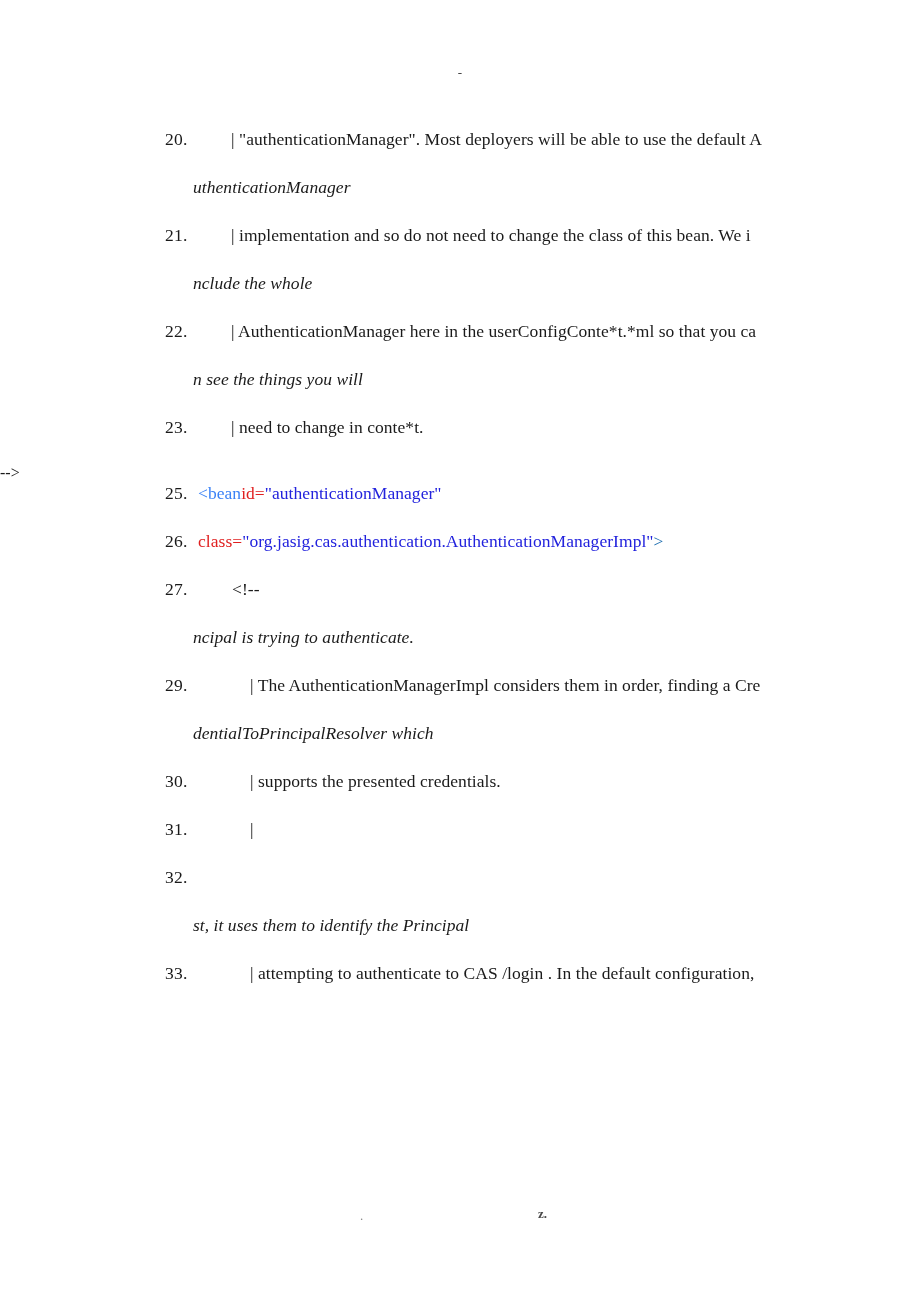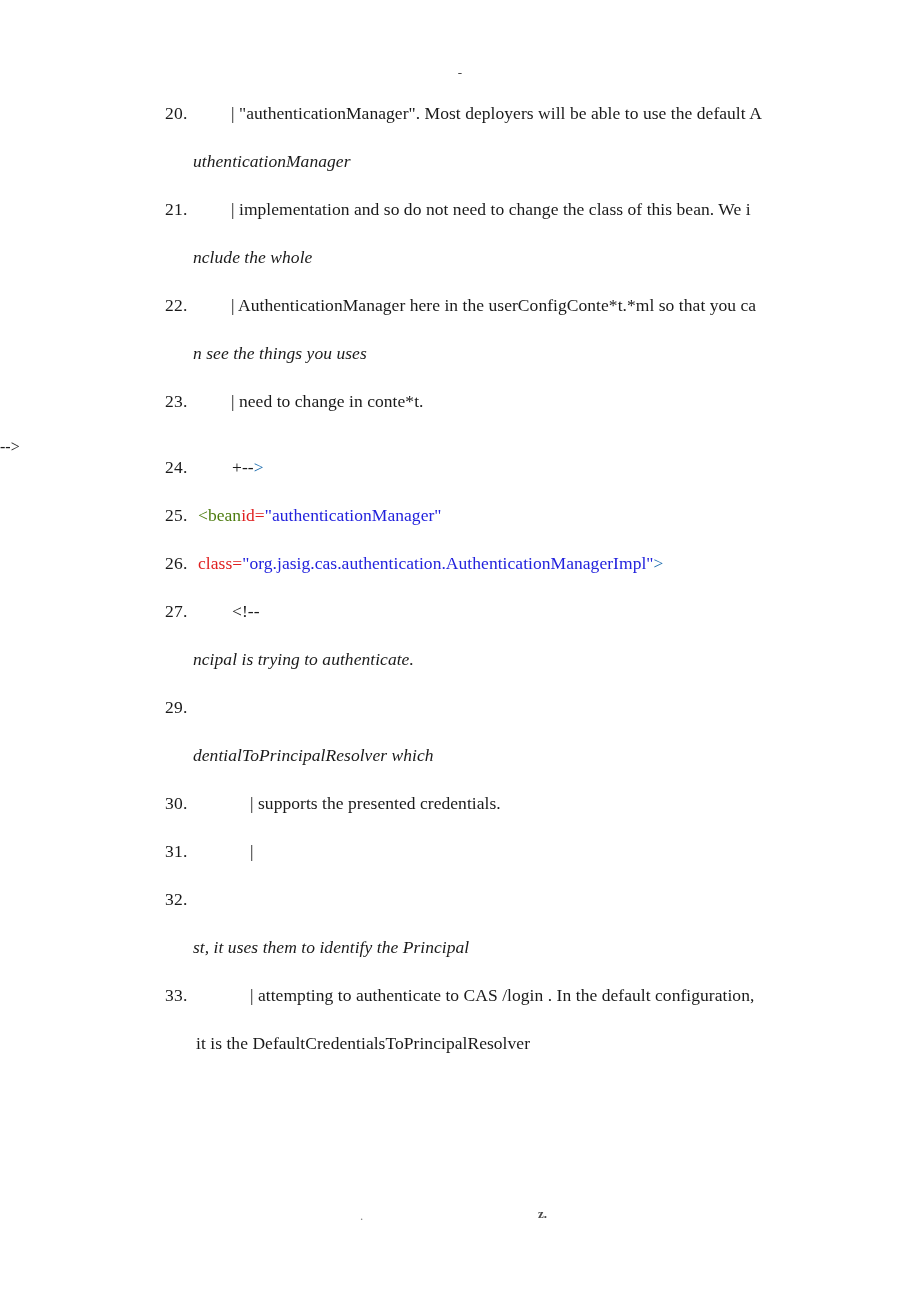--- a/index.html
+++ b/index.html
@@ -55,21 +55,21 @@
     font-size: 13px;
     line-height: 16px;
     color: #4a4a4a;
     font-weight: 600;
   }
 
   
   .listing {
     position: absolute;
     left: 0;
-    top: 102px;
+    top: 128px;
     width: 920px;
   }
   .code-line {
     position: relative;
     width: 920px;
     min-height: 26px;
   }
   
   .row-main {
     position: relative;
@@ -102,21 +102,21 @@
   .ind-pipe    { left: 231px; }   
   .ind-plus    { left: 232px; }   
   .ind-flush   { left: 198px; }   
   .ind-cmt     { left: 232px; }   
   .ind-pipe2   { left: 250px; }   
   .cont-a      { left: 193px; font-style: italic; }   
   .cont-b      { left: 196px; }   
 
   
   .tok-plain   { color: #1a1a1a; }
-  .tok-tag     { color: #4d7c0f; }   
+  .tok-tag     { color: #3b82f6; }   
   .tok-attr    { color: #e02020; }   
   .tok-string  { color: #2222dd; }   
   .tok-gt      { color: #1f6fb0; }
 </style>
 </head>
 <body>
 
 <div class="page">
 
   <div class="header-mark">-</div>
@@ -145,39 +145,33 @@
       </div>
     </div>
 
     
     <div class="code-line">
       <div class="row-main">
         <span class="lineno">22.</span>
         <span class="content ind-pipe tok-plain">| AuthenticationManager here in the userConfigConte*t.*ml so that you ca</span>
       </div>
       <div class="row-cont">
-        <span class="content cont-a tok-plain">n see the things you uses</span>
+        <span class="content cont-a tok-plain">n see the things you will</span>
       </div>
     </div>
 
     
     <div class="code-line">
       <div class="row-main">
         <span class="lineno">23.</span>
         <span class="content ind-pipe tok-plain">| need to change in conte*t.</span>
       </div>
     </div>
 
      --&gt;
-    <div class="code-line">
-      <div class="row-main">
-        <span class="lineno">24.</span>
-        <span class="content ind-plus"><span class="tok-plain">+--</span><span class="tok-gt">&gt;</span></span>
-      </div>
-    </div>
 
     
     <div class="code-line">
       <div class="row-main">
         <span class="lineno">25.</span>
         <span class="content ind-flush"><span class="tok-tag">&lt;bean</span><span class="tok-attr">id=</span><span class="tok-string">"authenticationManager"</span></span>
       </div>
     </div>
 
     
@@ -200,20 +194,21 @@
     <div class="code-line">
       <div class="row-cont">
         <span class="content cont-a tok-plain">ncipal is trying to authenticate.</span>
       </div>
     </div>
 
     
     <div class="code-line">
       <div class="row-main">
         <span class="lineno">29.</span>
+        <span class="content ind-pipe2 tok-plain">| The AuthenticationManagerImpl considers them in order, finding a Cre</span>
       </div>
       <div class="row-cont">
         <span class="content cont-a tok-plain">dentialToPrincipalResolver which</span>
       </div>
     </div>
 
     
     <div class="code-line">
       <div class="row-main">
         <span class="lineno">30.</span>
@@ -237,23 +232,20 @@
       <div class="row-cont">
         <span class="content cont-a tok-plain">st, it uses them to identify the Principal</span>
       </div>
     </div>
 
     
     <div class="code-line">
       <div class="row-main">
         <span class="lineno">33.</span>
         <span class="content ind-pipe2 tok-plain">| attempting to authenticate to CAS /login .  In the default configuration,</span>
-      </div>
-      <div class="row-cont">
-        <span class="content cont-b tok-plain">it is the DefaultCredentialsToPrincipalResolver</span>
       </div>
     </div>
 
   </div>
 
   <div class="footer-row">
     <span class="footer-dot">.</span>
     <span class="footer-z">z.</span>
   </div>
 

